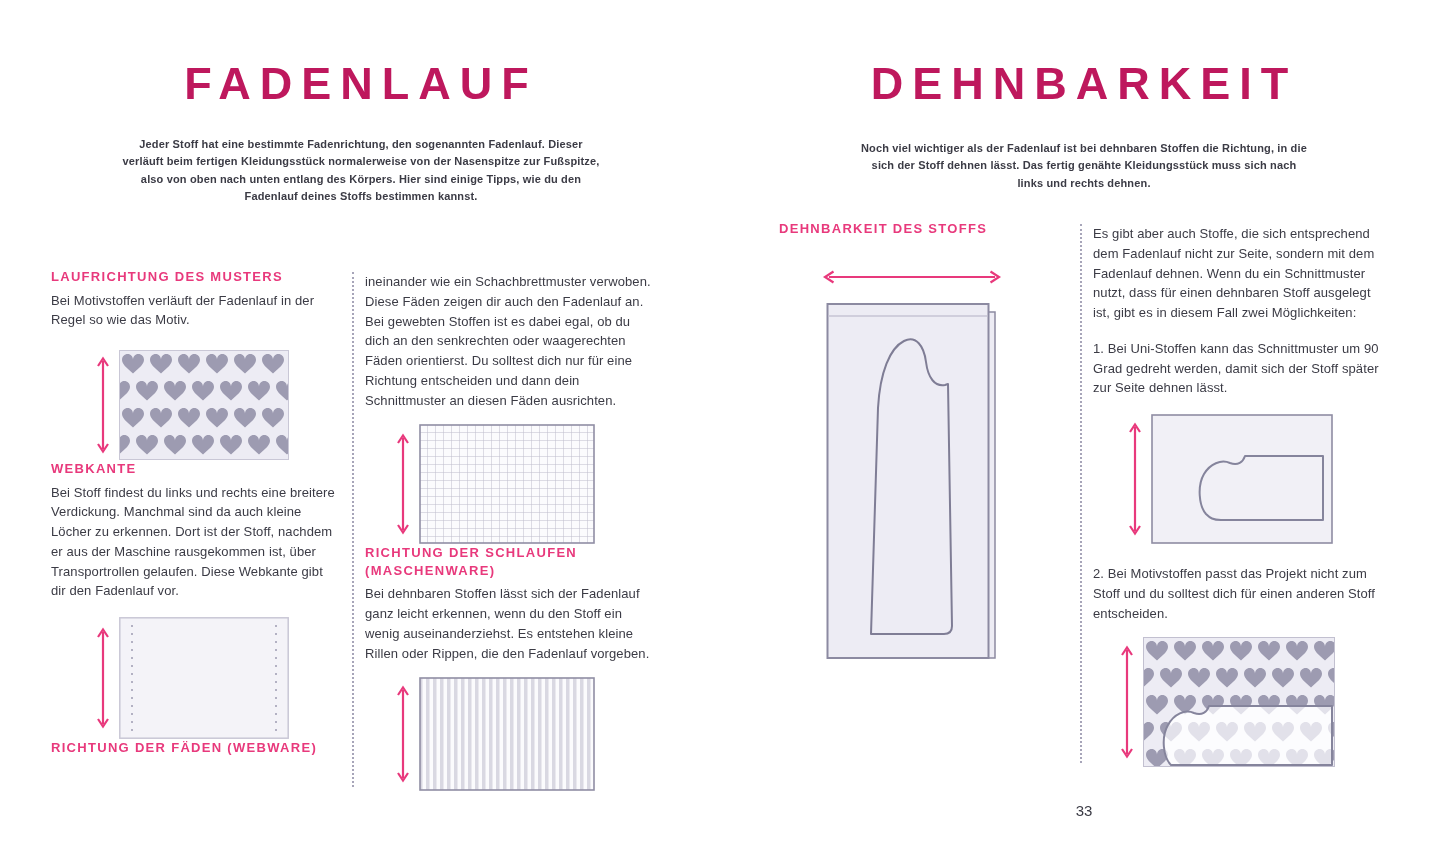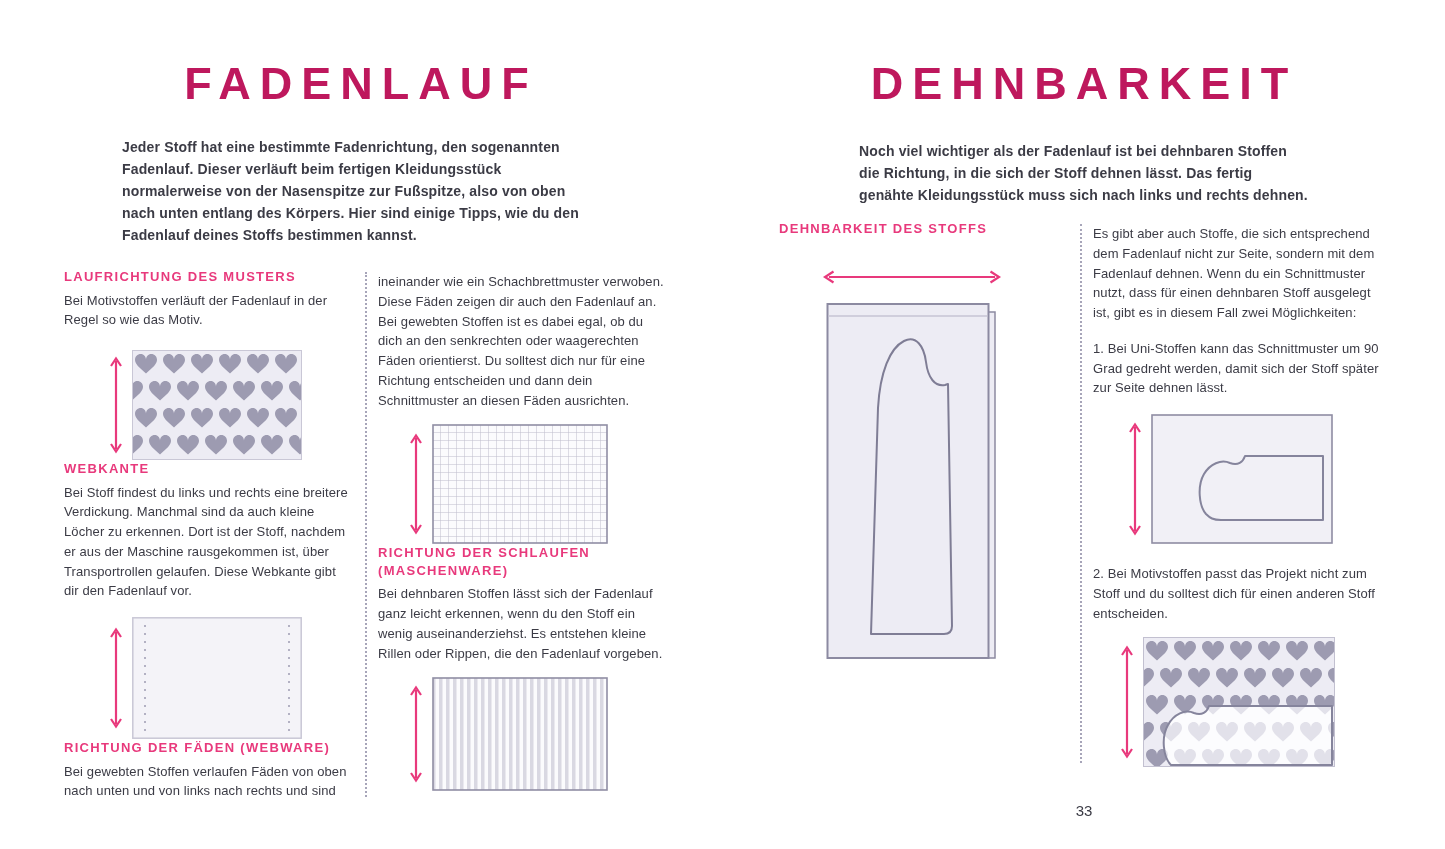--- a/index.html
+++ b/index.html
@@ -12,28 +12,28 @@
   #pageL { left:0; }
   #pageR { left:723px; }
 
   .title {
     position:absolute; top:58px; left:0; width:100%;
     text-align:center; font-size:45px; font-weight:800;
     letter-spacing:9px; color:#be185d; white-space:nowrap;
   }
   .intro {
     position:absolute; left:50%; transform:translateX(-50%);
-    text-align:left; font-weight:700; font-size:14px; line-height:1.58;
+    text-align:center; font-weight:700; font-size:11px; line-height:1.58;
     letter-spacing:0.15px;
   }
   #pageL .intro { top:136px; width:478px; }
   #pageR .intro { top:140px; width:450px; }
 
   .cols { position:absolute; display:flex; }
-  #pageL .cols { top:268px; left:64px; }
+  #pageL .cols { top:268px; left:51px; }
   #pageR .cols { top:220px; left:56px; }
   .col { width:290px; }
   .divider { width:24px; position:relative; align-self:stretch; }
   .divider::before {
     content:""; position:absolute; left:11px; top:4px; bottom:4px;
     border-left:2px dotted #a7a5b9;
   }
 
   h3.h {
     color:#e8397c; font-size:13px; font-weight:700;
@@ -108,21 +108,20 @@
             <polyline points="3,93 8,100.5 13,93" fill="none" stroke="#e8397c" stroke-width="2.2"></polyline>
           </svg>
           <svg width="170" height="122" viewBox="0 0 170 122">
             <rect x="0.8" y="0.8" width="168.4" height="120.4" fill="#f4f3f8" stroke="#c9c7d6" stroke-width="1.5"></rect>
             <line x1="13" y1="8" x2="13" y2="114" stroke="#b3b1c3" stroke-width="2" stroke-dasharray="2 6"></line>
             <line x1="157" y1="8" x2="157" y2="114" stroke="#b3b1c3" stroke-width="2" stroke-dasharray="2 6"></line>
           </svg>
         </figure>
 
         <h3 class="h mt20">RICHTUNG DER FÄDEN (WEBWARE)</h3>
-        <p class="b">Bei gewebten Stoffen verlaufen Fäden von oben nach unten und von links nach rechts und sind</p>
       </div>
 
       <div class="divider"></div>
 
       <div class="col">
         <p class="b mt4">ineinander wie ein Schachbrettmuster verwoben. Diese Fäden zeigen dir auch den Fadenlauf an. Bei gewebten Stoffen ist es dabei egal, ob du dich an den senkrechten oder waagerechten Fäden orientierst. Du solltest dich nur für eine Richtung entscheiden und dann dein Schnittmuster an diesen Fäden ausrichten.</p>
 
         <figure class="fig mt14 ml30">
           <svg width="16" height="104" viewBox="0 0 16 104">
             <line x1="8" y1="6" x2="8" y2="98" stroke="#e8397c" stroke-width="2.2"></line>

